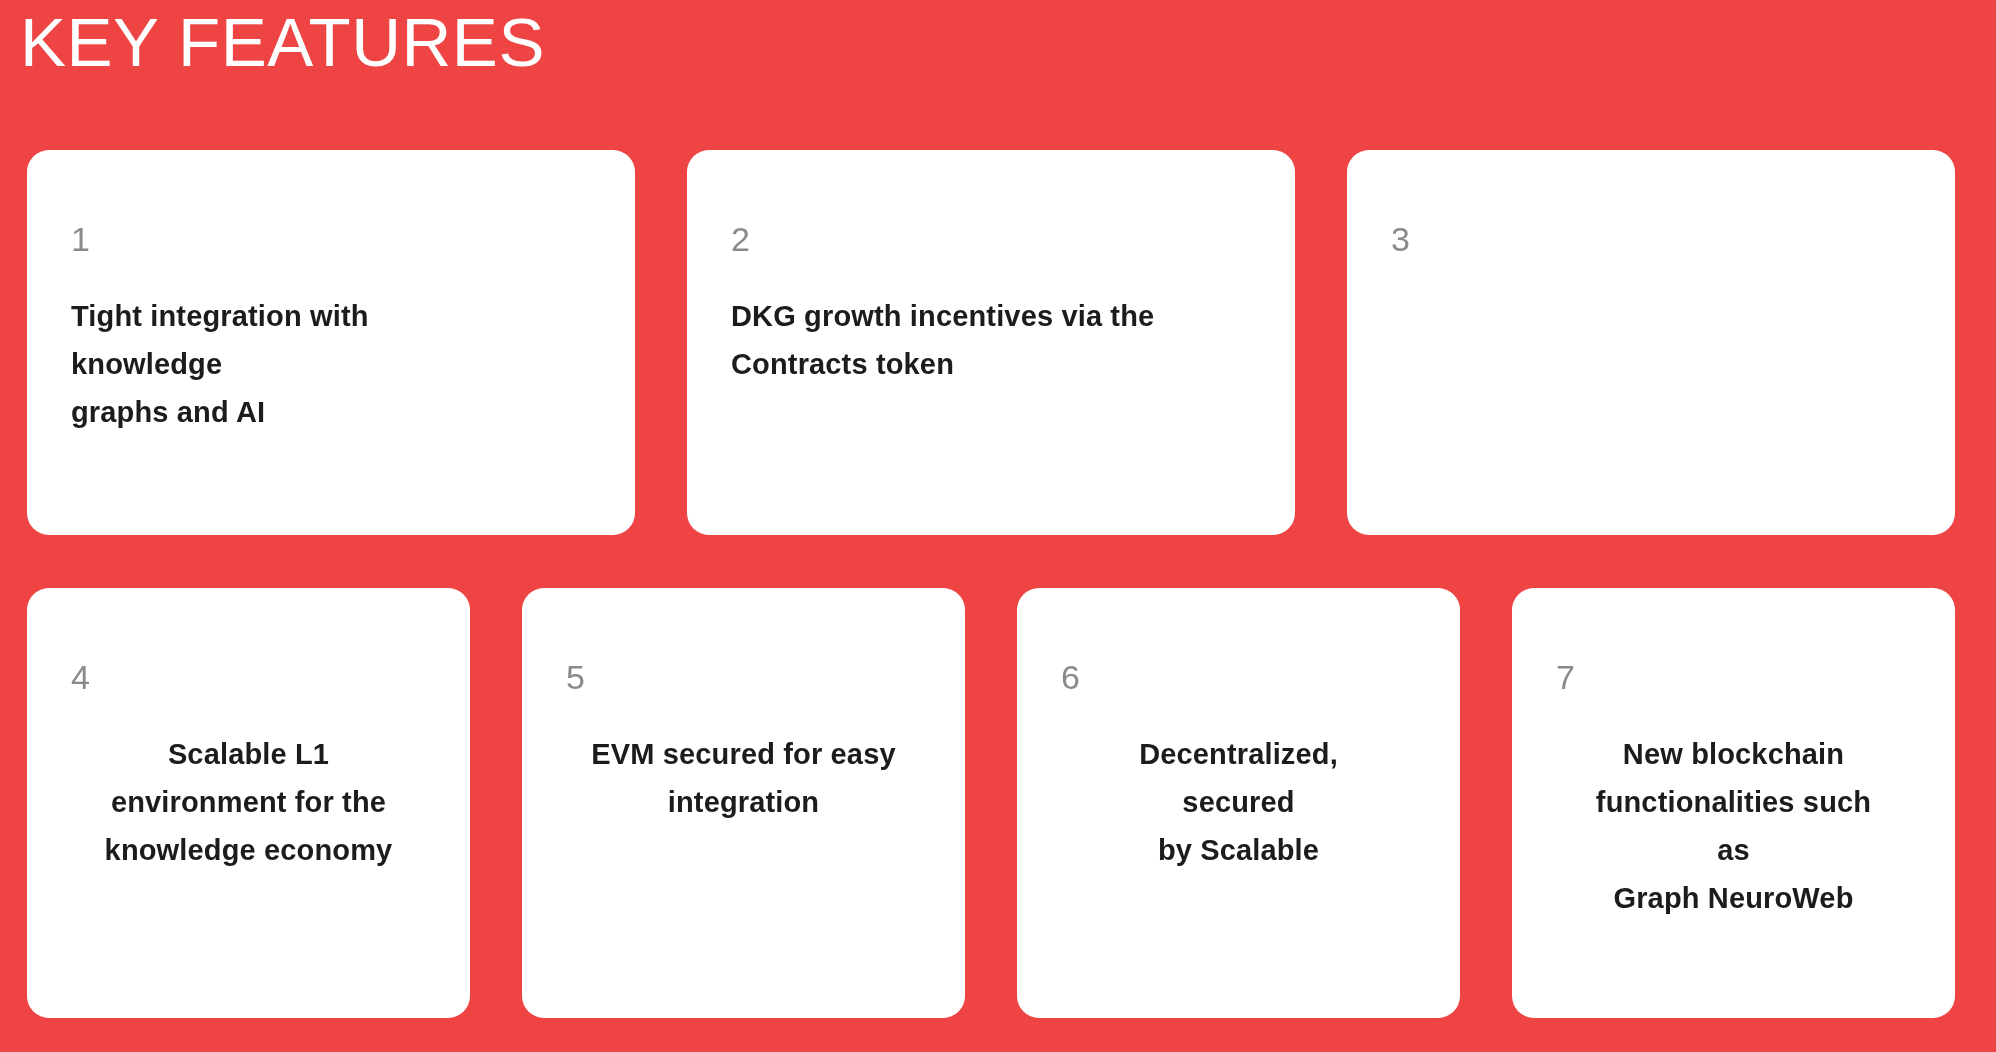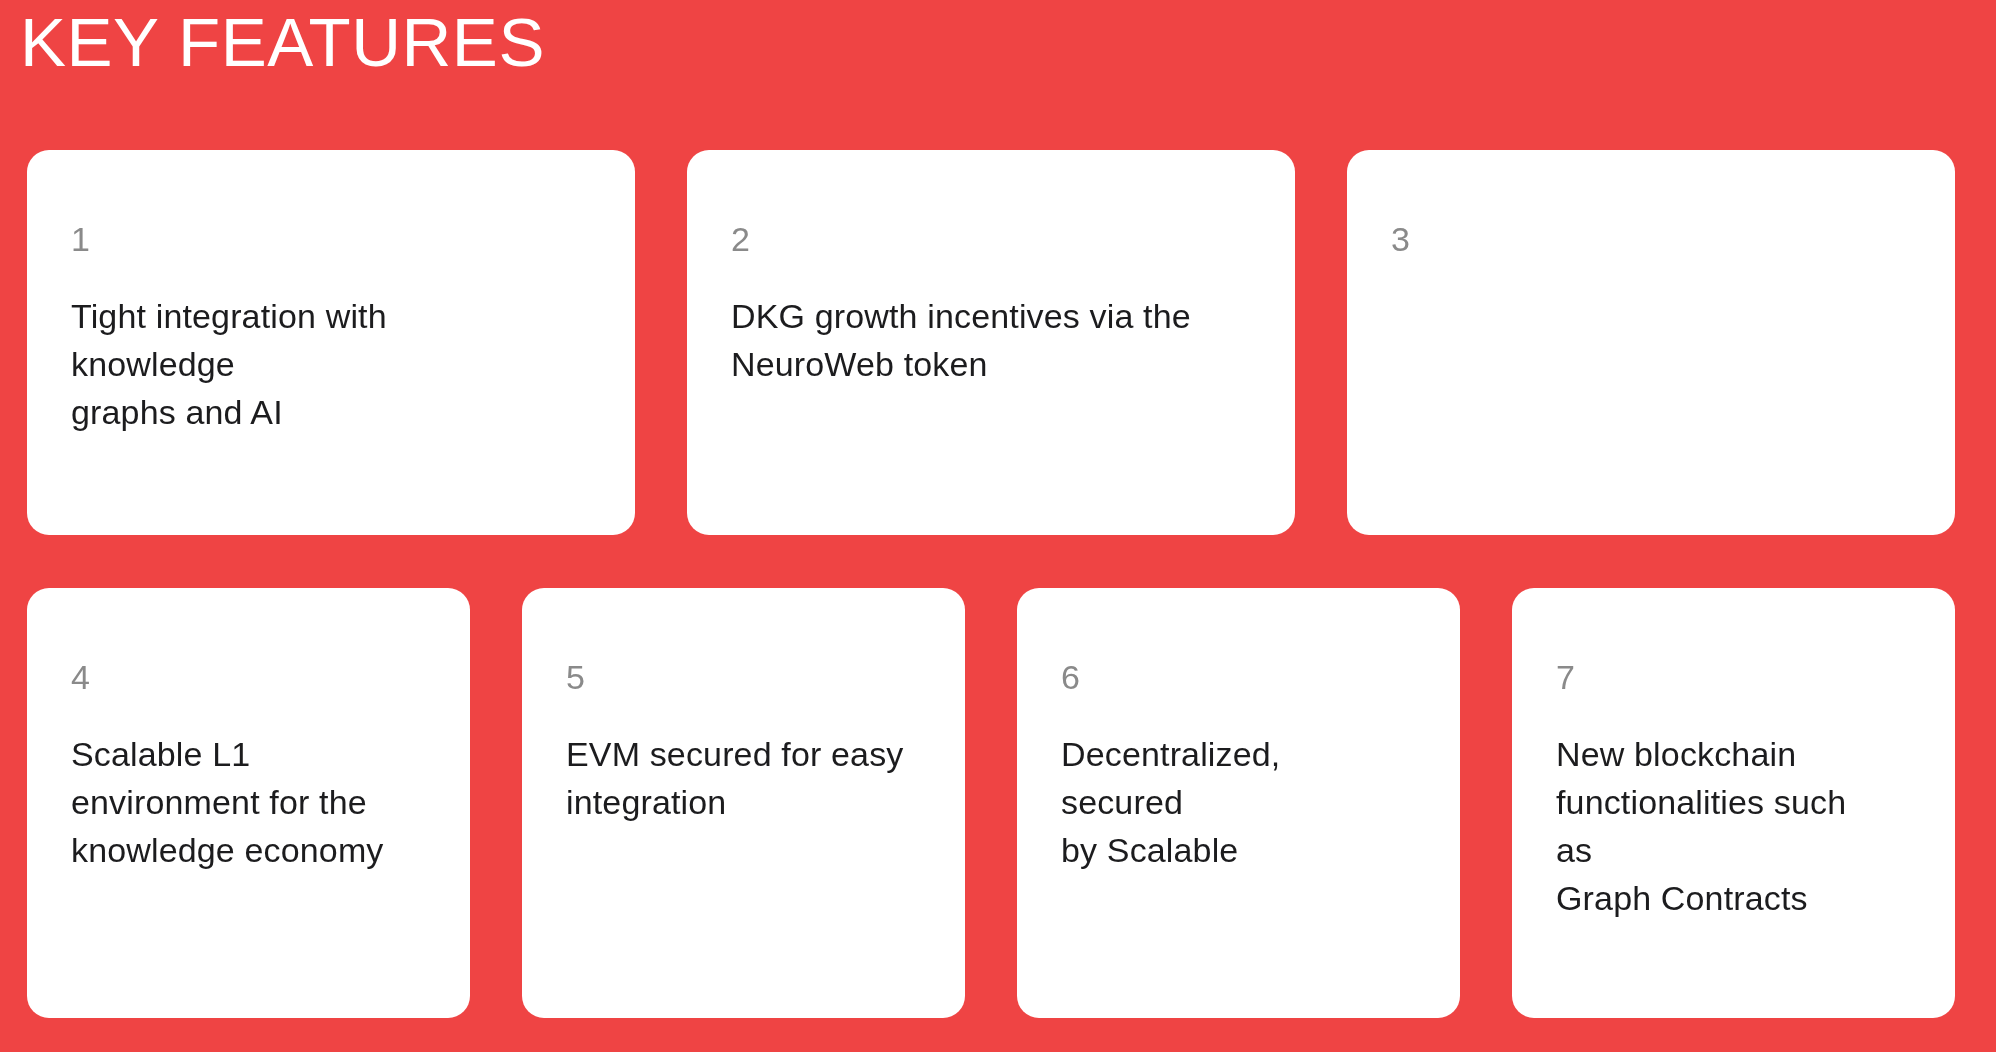--- a/index.html
+++ b/index.html
@@ -76,30 +76,30 @@
   .card-number {
     font-size: 34px;
     line-height: 38px;
     font-weight: 300;
     color: #8a8a8a;
     letter-spacing: 0.2px;
   }
 
   .card-text {
     margin-top: 34px;
-    font-size: 34px;
+    font-size: 29px;
     line-height: 48px;
-    font-weight: 400;
+    font-weight: 700;
     color: #1c1c1e;
     letter-spacing: 0.15px;
     white-space: pre-line;
   }
 
   
-  .row-2 .card-text { margin-top: 34px; }
+  .row-2 .card-text { margin-top: 34px; text-align: center; }
 </style>
 </head>
 <body>
 
 <div class="page">
 
   <h1 class="section-title">KEY FEATURES</h1>
 
   <div class="rows">
 
@@ -108,21 +108,21 @@
       <div class="card">
         <div class="card-number">1</div>
         <div class="card-text">Tight integration with
 knowledge
 graphs and AI</div>
       </div>
 
       <div class="card">
         <div class="card-number">2</div>
         <div class="card-text">DKG growth incentives via the
-NeuroWeb token</div>
+Contracts token</div>
       </div>
 
       <div class="card">
         <div class="card-number">3</div>
       </div>
 
     </div>
 
     <div class="row row-2">
 
@@ -144,19 +144,19 @@
         <div class="card-text">Decentralized,
 secured
 by Scalable</div>
       </div>
 
       <div class="card">
         <div class="card-number">7</div>
         <div class="card-text">New blockchain
 functionalities such
 as
-Graph Contracts</div>
+Graph NeuroWeb</div>
       </div>
 
     </div>
 
   </div>
 </div>
 
 </body></html>

